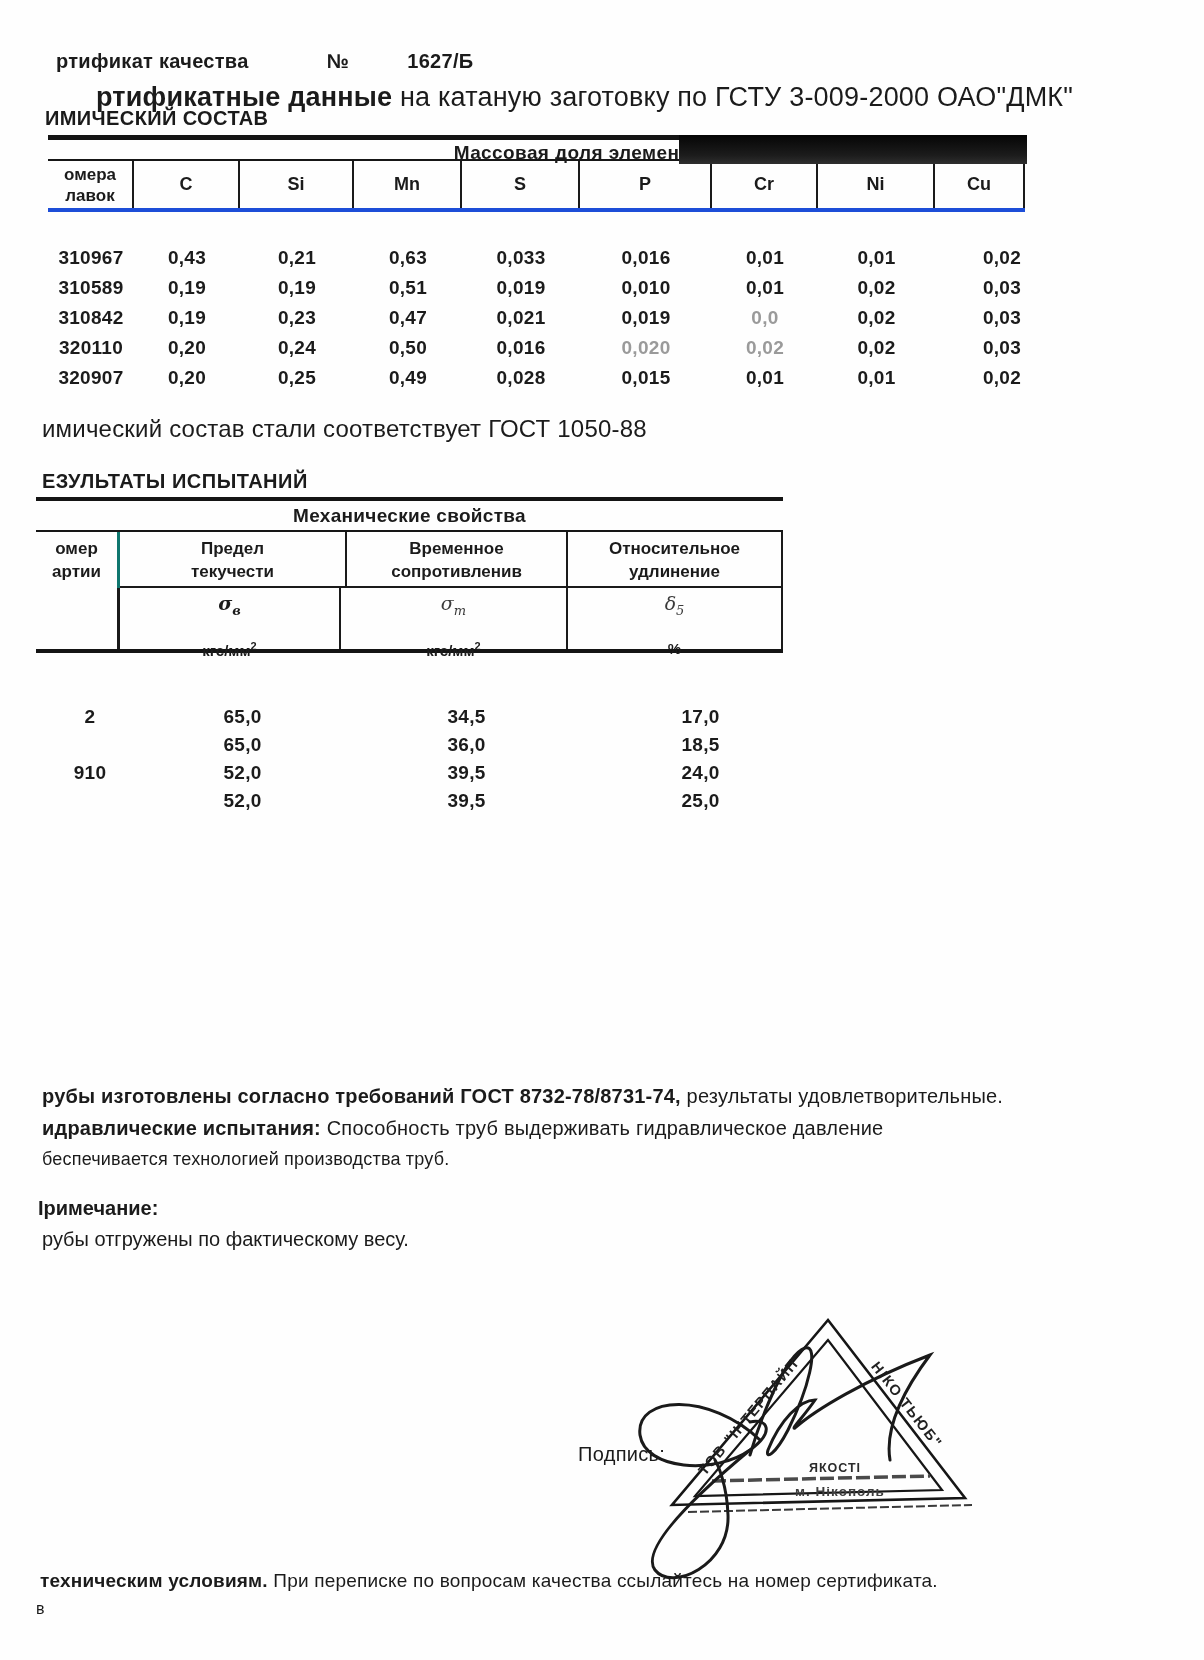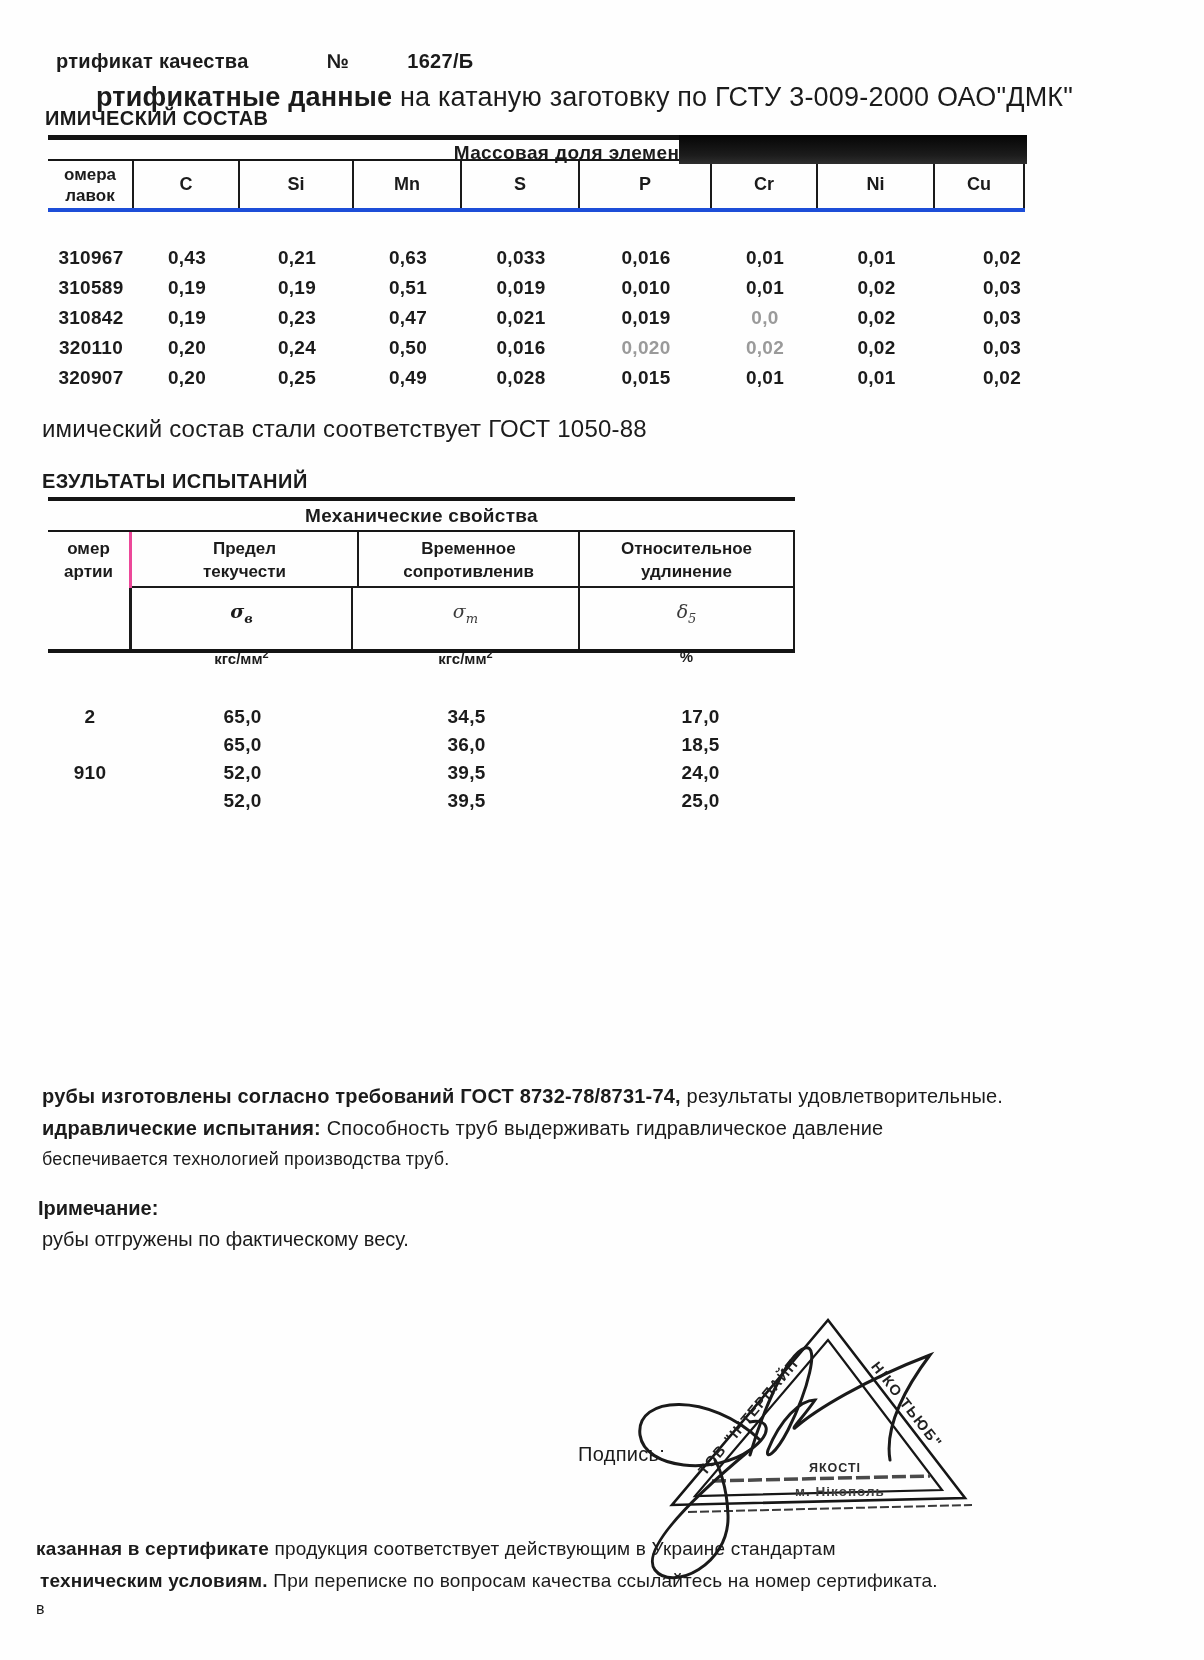--- a/index.html
+++ b/index.html
@@ -37,36 +37,36 @@
   .chem-rows{left:48px; top:243px; width:977px;}
   .chem-row{display:flex; height:30px; line-height:30px; font-size:19px; font-weight:600; letter-spacing:.3px;}
   .chem-row .cell{text-align:center; box-sizing:border-box;}
   .chem-row .c8{padding-left:44px;}
   .c0{width:86px;} .c1{width:106px;} .c2{width:114px;} .c3{width:108px;}
   .c4{width:118px;} .c5{width:132px;} .c6{width:106px;} .c7{width:117px;} .c8{width:90px;}
   
   .chem-note{top:415px; left:42px; font-size:24px; letter-spacing:.2px;}
   .sec-results{top:470px; left:42px; font-size:20px; font-weight:700; letter-spacing:.5px;}
   
-  .mech{left:48px; top:497px; width:747px;}
+  .mech{left:36px; top:497px; width:747px;}
   .mech-span{
     height:29px; line-height:29px; border-top:4px solid #141414; border-bottom:2px solid #161616;
     text-align:center; font-size:19px; font-weight:700; letter-spacing:.3px;
   }
   .mech-head{display:flex; height:56px;}
   .mech-head .cell{
     box-sizing:border-box; border-right:2px solid #1a1a1a;
     text-align:center; font-size:17px; font-weight:700; line-height:23px; padding-top:5px;
   }
-  .mech-head .m0{border-right:3px solid #ec4899;}
+  .mech-head .m0{border-right:3px solid #0f766e;}
   .mech-head .ub{border-bottom:2px solid #1a1a1a;}
   .mech-sub{display:flex; height:61px; border-bottom:4px solid #141414;}
   .mech-sub .cell{
     box-sizing:border-box; border-right:2px solid #1a1a1a;
-    text-align:center; padding-top:12px;
+    text-align:center; padding-top:4px;
   }
   .mech-sub .m0{border-right:3px solid #1a1a1a;}
   .m0{width:84px;} .m1{width:221px;} .m2{width:227px;} .m3{width:215px;}
   .sym{font-family:"DejaVu Serif", serif; font-style:italic; font-size:19px; font-weight:700;}
   .sym sub{font-size:13px;}
   .sym.light{font-weight:400; color:#3a3a3a;}
   .unit{font-size:15px; font-weight:700; margin-top:22px;}
   .unit sup{font-size:11px;}
   .mech-rows{left:48px; top:703px; width:747px;}
   .mech-row{display:flex; height:28px; line-height:28px; font-size:19px; font-weight:600; letter-spacing:.3px;}
@@ -273,21 +273,18 @@
     <text x="235" y="172" text-anchor="middle" font-family="Liberation Sans, sans-serif" font-size="12.5" font-weight="700" letter-spacing="1" fill="#2b2b2b">ЯКОСТІ</text>
     <text x="240" y="196" text-anchor="middle" font-family="Liberation Sans, sans-serif" font-size="13.5" font-weight="600" letter-spacing="1" fill="#3d3d3d">м. Нікополь</text>
 
     <g fill="none" stroke="#1a1a1a" stroke-width="3" stroke-linecap="round">
       <path d="M 160,140 C 110,92 35,95 40,135 C 45,170 115,175 150,150 C 175,132 168,118 150,122"></path>
       <path d="M 150,150 C 90,200 40,250 55,270 C 72,292 130,265 128,215 C 127,185 118,165 115,160"></path>
       <path d="M 150,155 C 160,120 185,55 205,48 C 220,44 208,90 188,130 C 175,155 165,160 168,150 C 180,120 200,100 215,100 C 205,115 190,130 195,128 C 215,110 265,80 330,55 C 300,95 285,130 290,160"></path>
     </g>
   </svg>
 
-  <div class="abs f-line1">
-    <span class="b">казанная в сертификате</span><span> продукция соответствует действующим в Украине стандартам</span>
-  </div>
   <div class="abs f-line2">
     <span class="b">техническим условиям.</span><span> При переписке по вопросам качества ссылайтесь на номер сертификата.</span>
   </div>
   <div class="abs f-stray">в</div>
 
 </div>
 
 </body></html>

